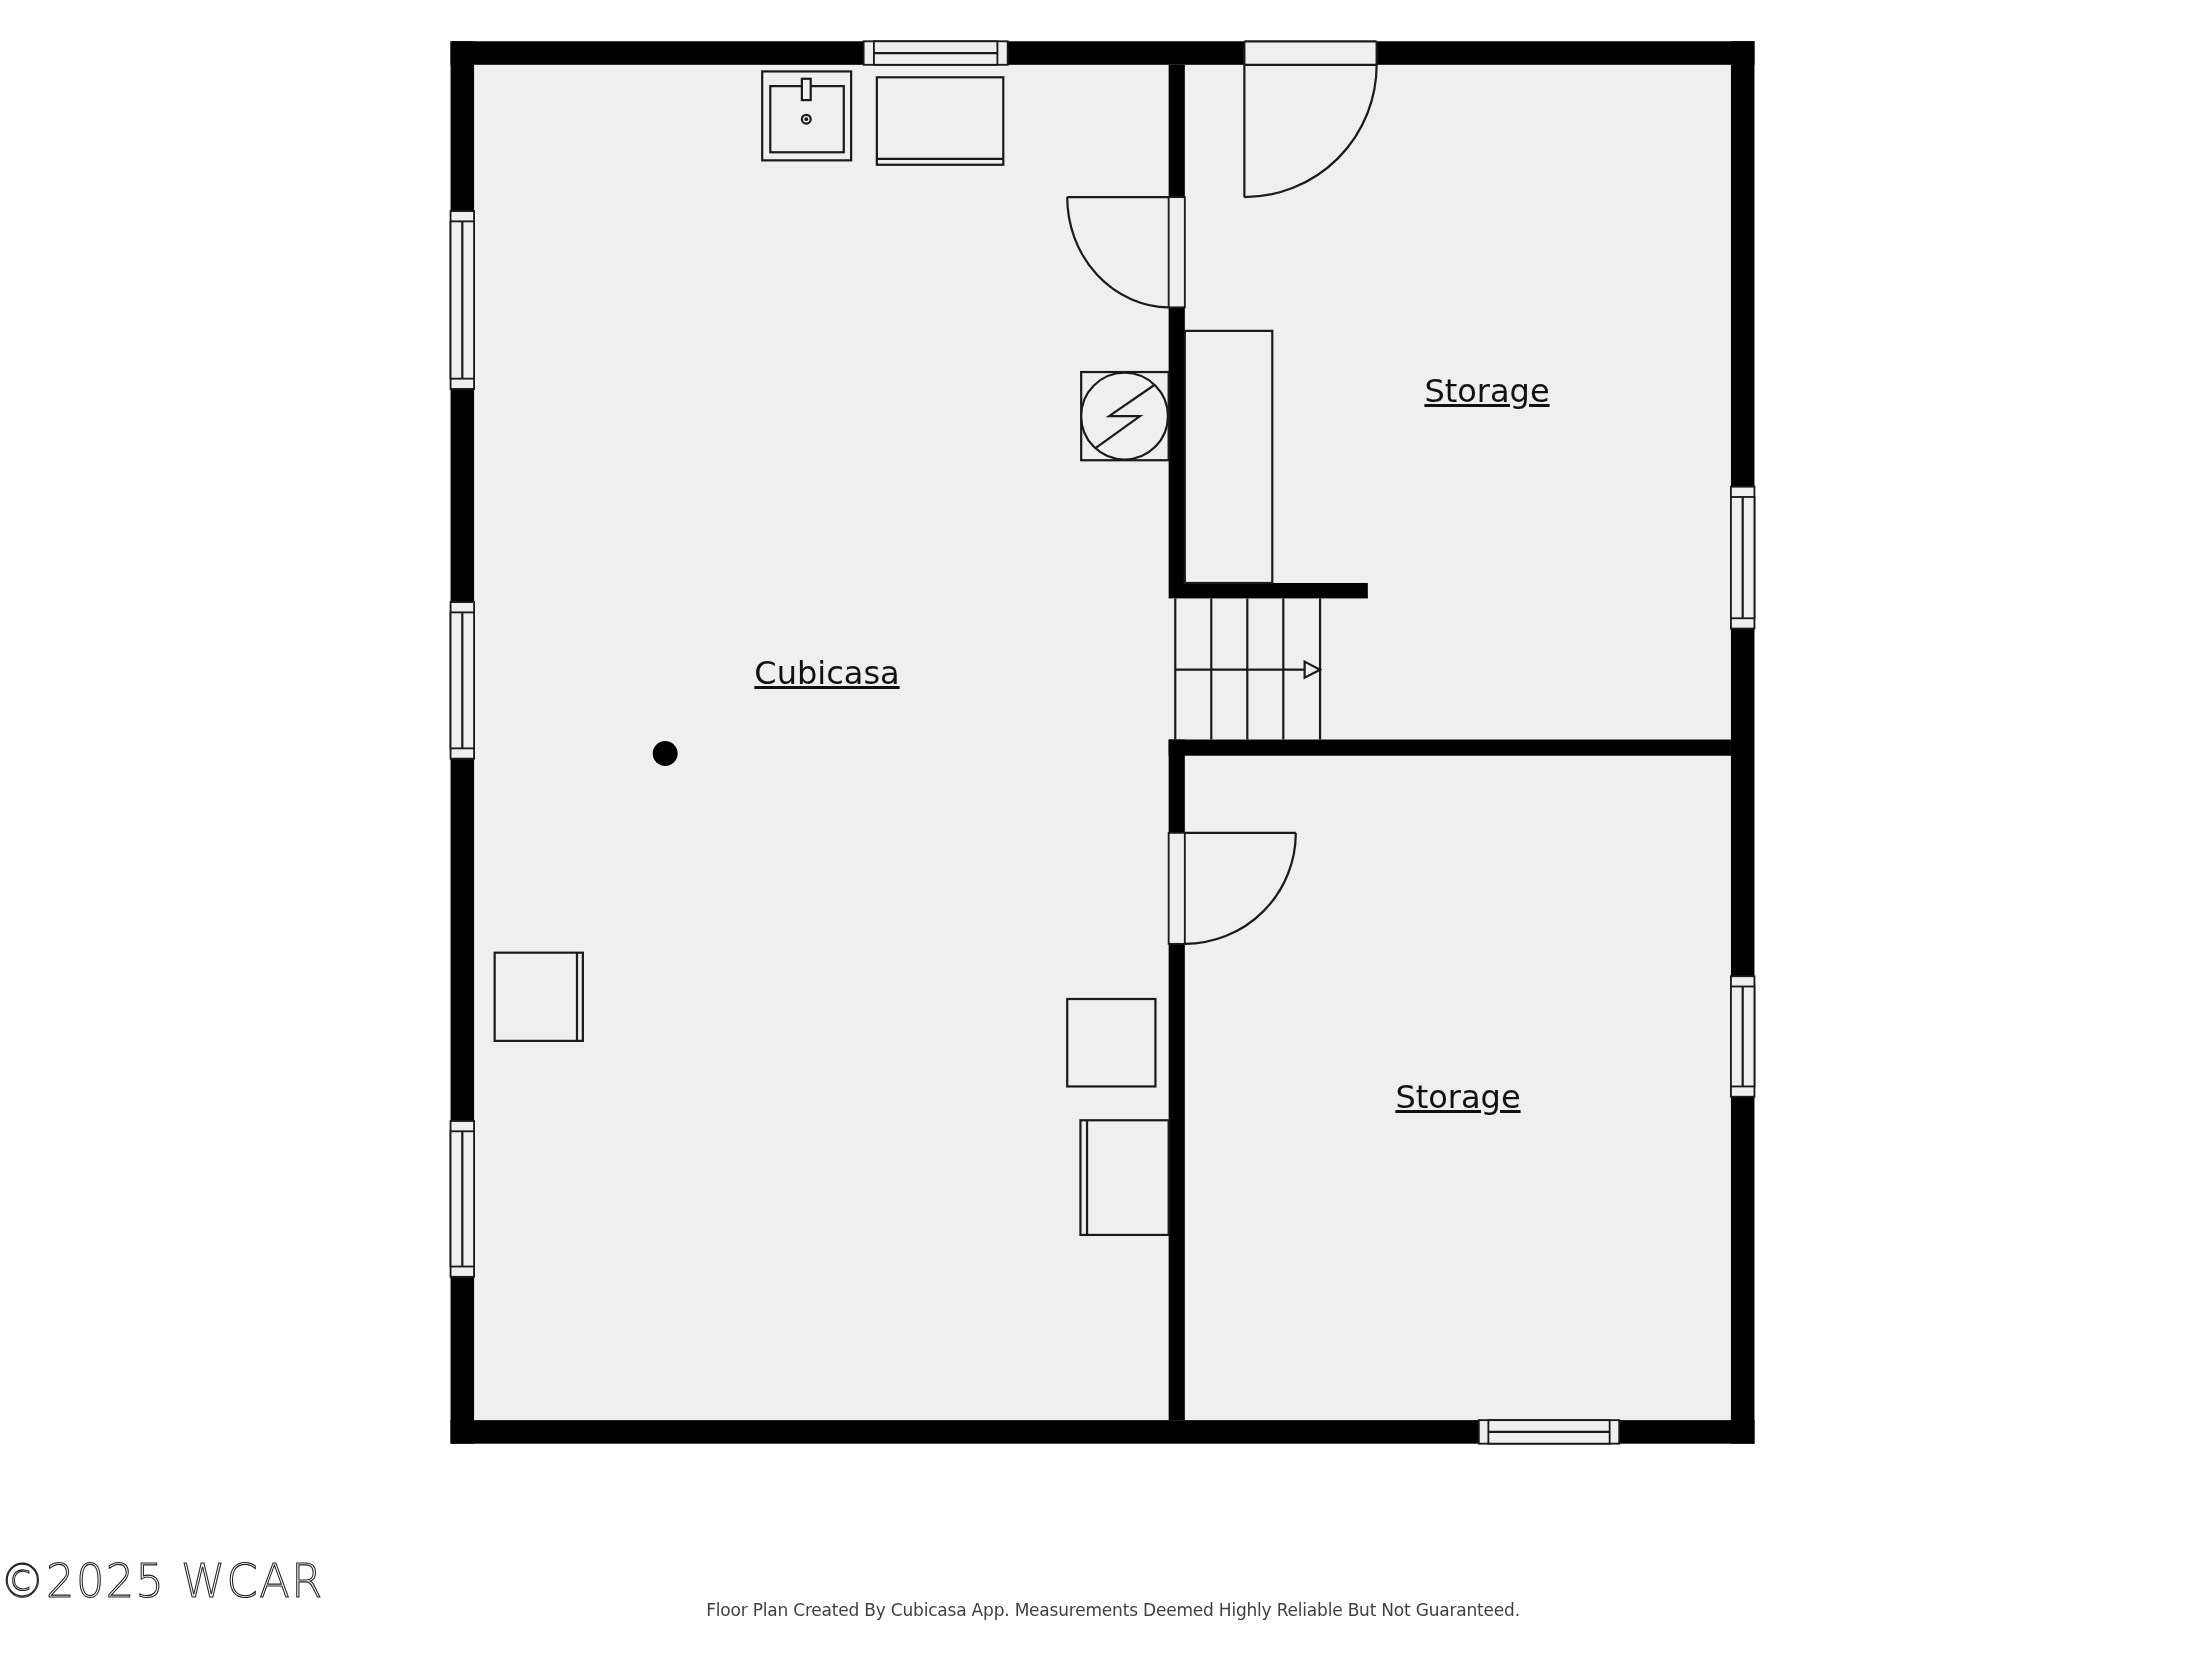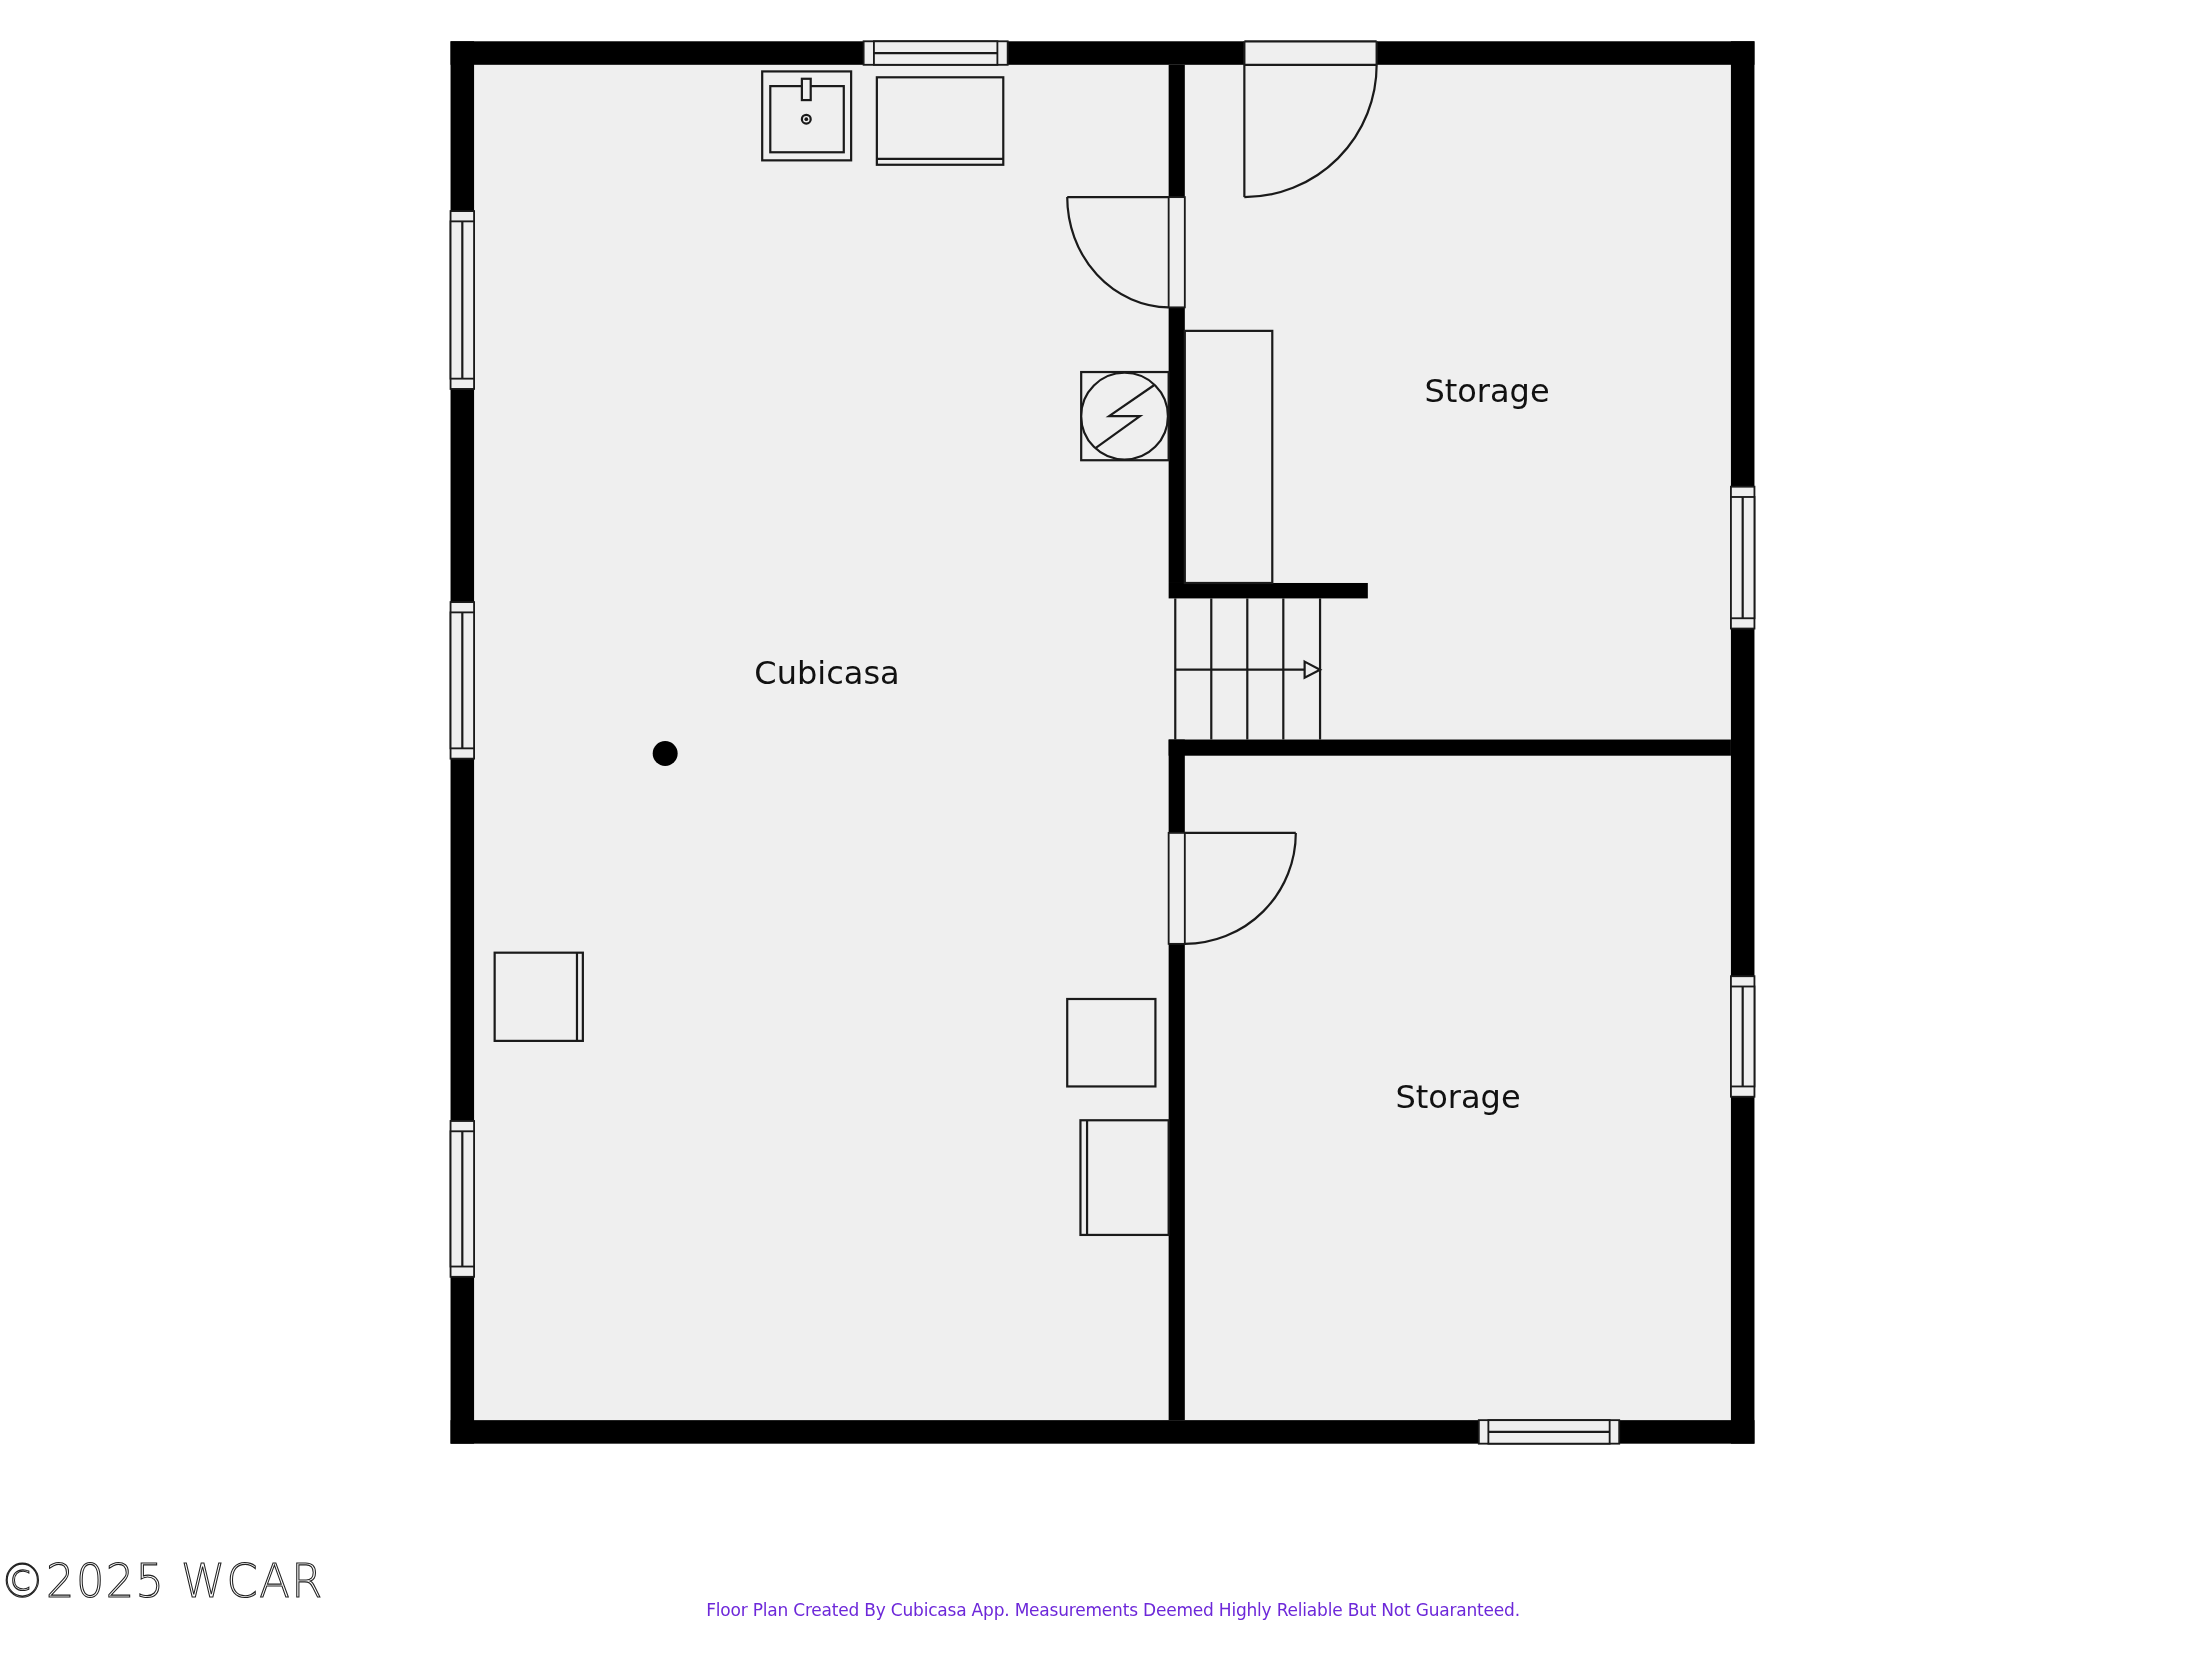--- a/index.html
+++ b/index.html
@@ -3,23 +3,23 @@
 <meta charset="utf-8">
 <style>
   html, body { margin: 0; padding: 0; background: #ffffff; }
   body { width: 2205px; height: 1654px; position: relative; overflow: hidden; font-family: "DejaVu Sans", sans-serif; }
   #plan { position: absolute; left: 0; top: 0; width: 2205px; height: 1654px; }
   .floor { fill: #efefef; }
   .wall { fill: #000000; }
   .line { fill: none; stroke: #1a1a1a; stroke-width: 3; }
   .fixture { fill: #efefef; stroke: #1a1a1a; stroke-width: 3; }
   .win { fill: #efefef; stroke: #1a1a1a; stroke-width: 2.5; }
-  .room-label { position: absolute; font-family: "DejaVu Sans", sans-serif; font-size: 32px; color: #111; white-space: nowrap; transform: translateX(-50%); line-height: 1; }
+  .room-label { position: absolute; font-family: "DejaVu Sans", sans-serif; font-size: 32px; color: #111; white-space: nowrap; transform: translateX(-50%); line-height: 1; text-decoration: underline; }
   .watermark { position: absolute; left: 0; top: 1557px; font-family: "DejaVu Sans", sans-serif; font-size: 47px; font-weight: 300; color: transparent; -webkit-text-stroke: 1.1px #222; letter-spacing: 1.5px; transform: scaleX(0.95); transform-origin: left top; white-space: nowrap; line-height: 1; }
-  .footer { position: absolute; top: 1600px; left: 1113px; transform: translateX(-50%); font-family: "DejaVu Sans", sans-serif; font-size: 17px; color: #6d28d9; white-space: nowrap; letter-spacing: -0.2px; }
+  .footer { position: absolute; top: 1600px; left: 1113px; transform: translateX(-50%); font-family: "DejaVu Sans", sans-serif; font-size: 17px; color: #404040; white-space: nowrap; letter-spacing: -0.2px; }
 </style>
 </head>
 <body>
 
 <svg id="plan" viewBox="0 0 3000 2250" xmlns="http://www.w3.org/2000/svg">
 
   <rect class="floor" x="613" y="56" width="1774" height="1908"></rect>
 
   <g>
     <rect class="wall" x="613" y="56" width="1774" height="32"></rect>

